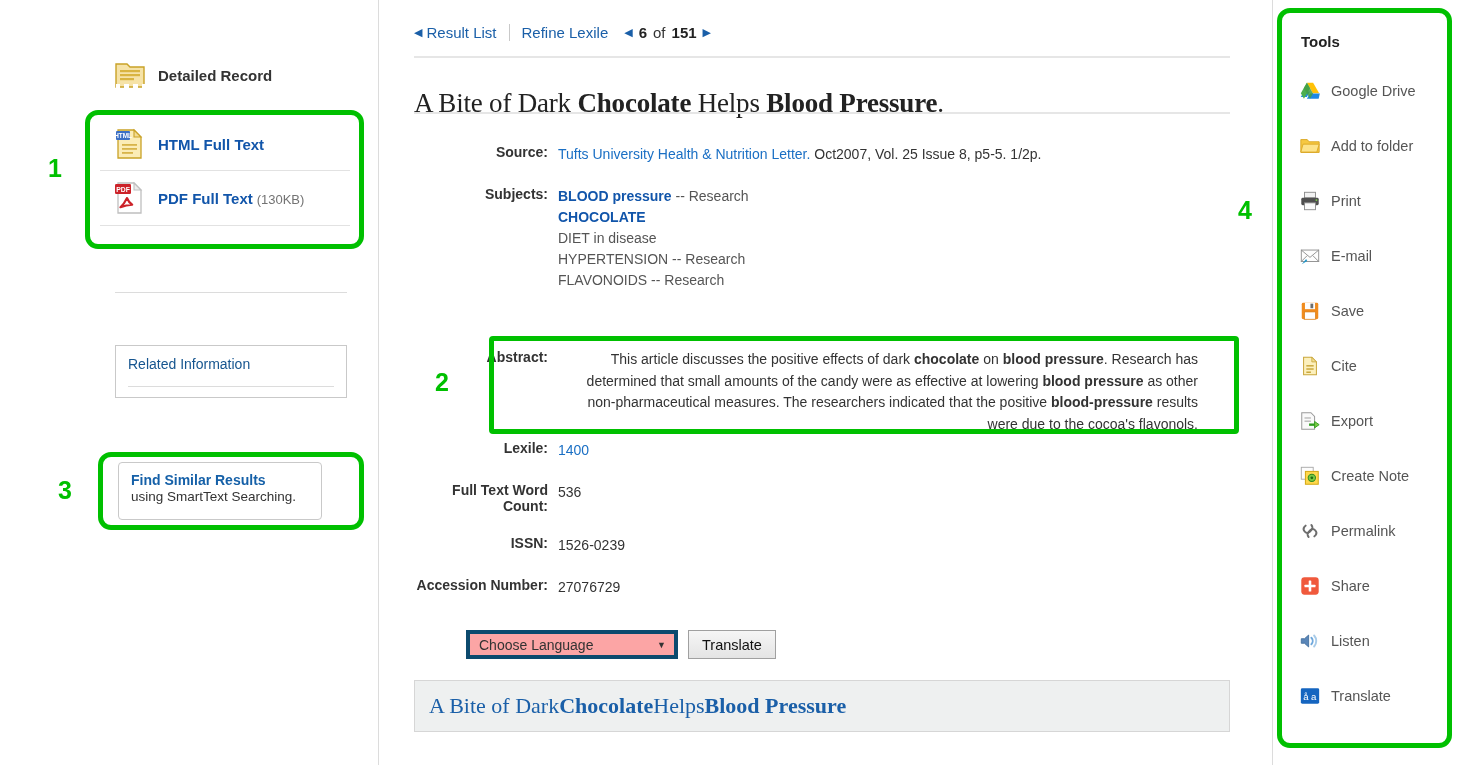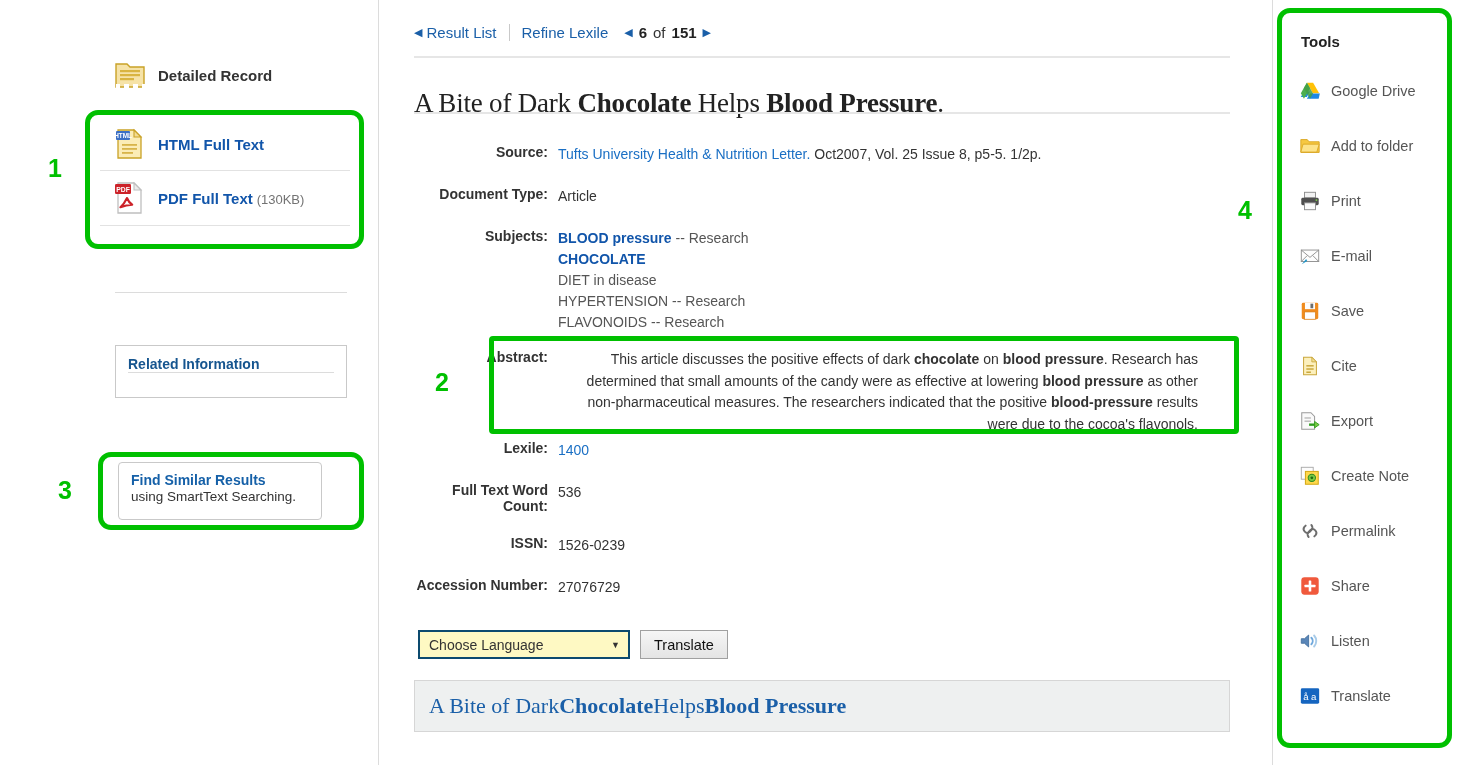--- a/index.html
+++ b/index.html
@@ -52,22 +52,22 @@
   }
 
   .panel-box {
     position:absolute;
     border:1px solid #c9c9c9;
     background:#fff;
   }
   #related-info { left:115px; top:345px; width:232px; height:53px; }
   #related-info .inner { padding:10px 12px 0 12px; }
   #related-info .title {
-    color:#16558f; font-weight:bold; font-size:14px;
-    padding-bottom:0; border-bottom:1px solid #dcdcdc;
+    color:#16558f; font-weight:normal; font-size:14px;
+    padding-bottom:14px; border-bottom:1px solid #dcdcdc;
   }
 
   #find-similar {
     left:118px; top:462px; width:204px; height:58px;
     border-radius:4px;
   }
   #find-similar .inner { padding:9px 12px; }
   #find-similar .title { color:#1560a8; font-weight:bold; font-size:14px; }
   #find-similar .sub { color:#333; font-size:13.5px; margin-top:1px; }
 
@@ -130,23 +130,23 @@
   
   .meta2 { position:absolute; left:36px; top:440px; width:820px; }
 
   
   .translate-bar {
     position:absolute; left:40px; top:630px;
     display:flex; align-items:center; gap:10px;
   }
   .lang-select {
     width:212px; height:29px;
-    border:2px solid #0c4a6e; background:#fef9c3;
+    border:4px solid #0c4a6e; background:#fca5a5;
     display:flex; align-items:center; justify-content:space-between;
-    padding:0 8px 0 9px; font-size:14px; color:#333;
+    padding:0 8px 0 9px; font-size:14px; color:#333;margin-left:48px;
   }
   .lang-select .caret { font-size:9px; color:#333; }
   .translate-btn {
     height:29px; padding:0 13px;
     border:1px solid #a0a0a0;
     background:linear-gradient(#f6f6f6,#e4e4e4);
     font-size:14.5px; color:#111;
     display:flex; align-items:center;
   }
 
@@ -291,24 +291,20 @@
 
     <div class="meta">
 
       <div class="meta-row">
         <div class="meta-label">Source:</div>
         <div class="meta-val">
           <a href="#">Tufts University Health &amp; Nutrition Letter.</a><span> Oct2007, Vol. 25 Issue 8, p5-5. 1/2p.</span>
         </div>
       </div>
 
-      <div class="meta-row">
-        <div class="meta-label">Document Type:</div>
-        <div class="meta-val">Article</div>
-      </div>
 
       <div class="meta-row">
         <div class="meta-label">Subjects:</div>
         <div class="meta-val" id="subjects-list">
             <div class="subj-line"><a href="#" class="strong">BLOOD pressure</a><a href="#" class="plain"> -- Research</a></div>
             <div class="subj-line"><a href="#" class="strong">CHOCOLATE</a></div>
             <div class="subj-line"><a href="#" class="plain">DIET in disease</a></div>
             <div class="subj-line"><a href="#" class="plain">HYPERTENSION -- Research</a></div>
             <div class="subj-line"><a href="#" class="plain">FLAVONOIDS -- Research</a></div>
           </div>

